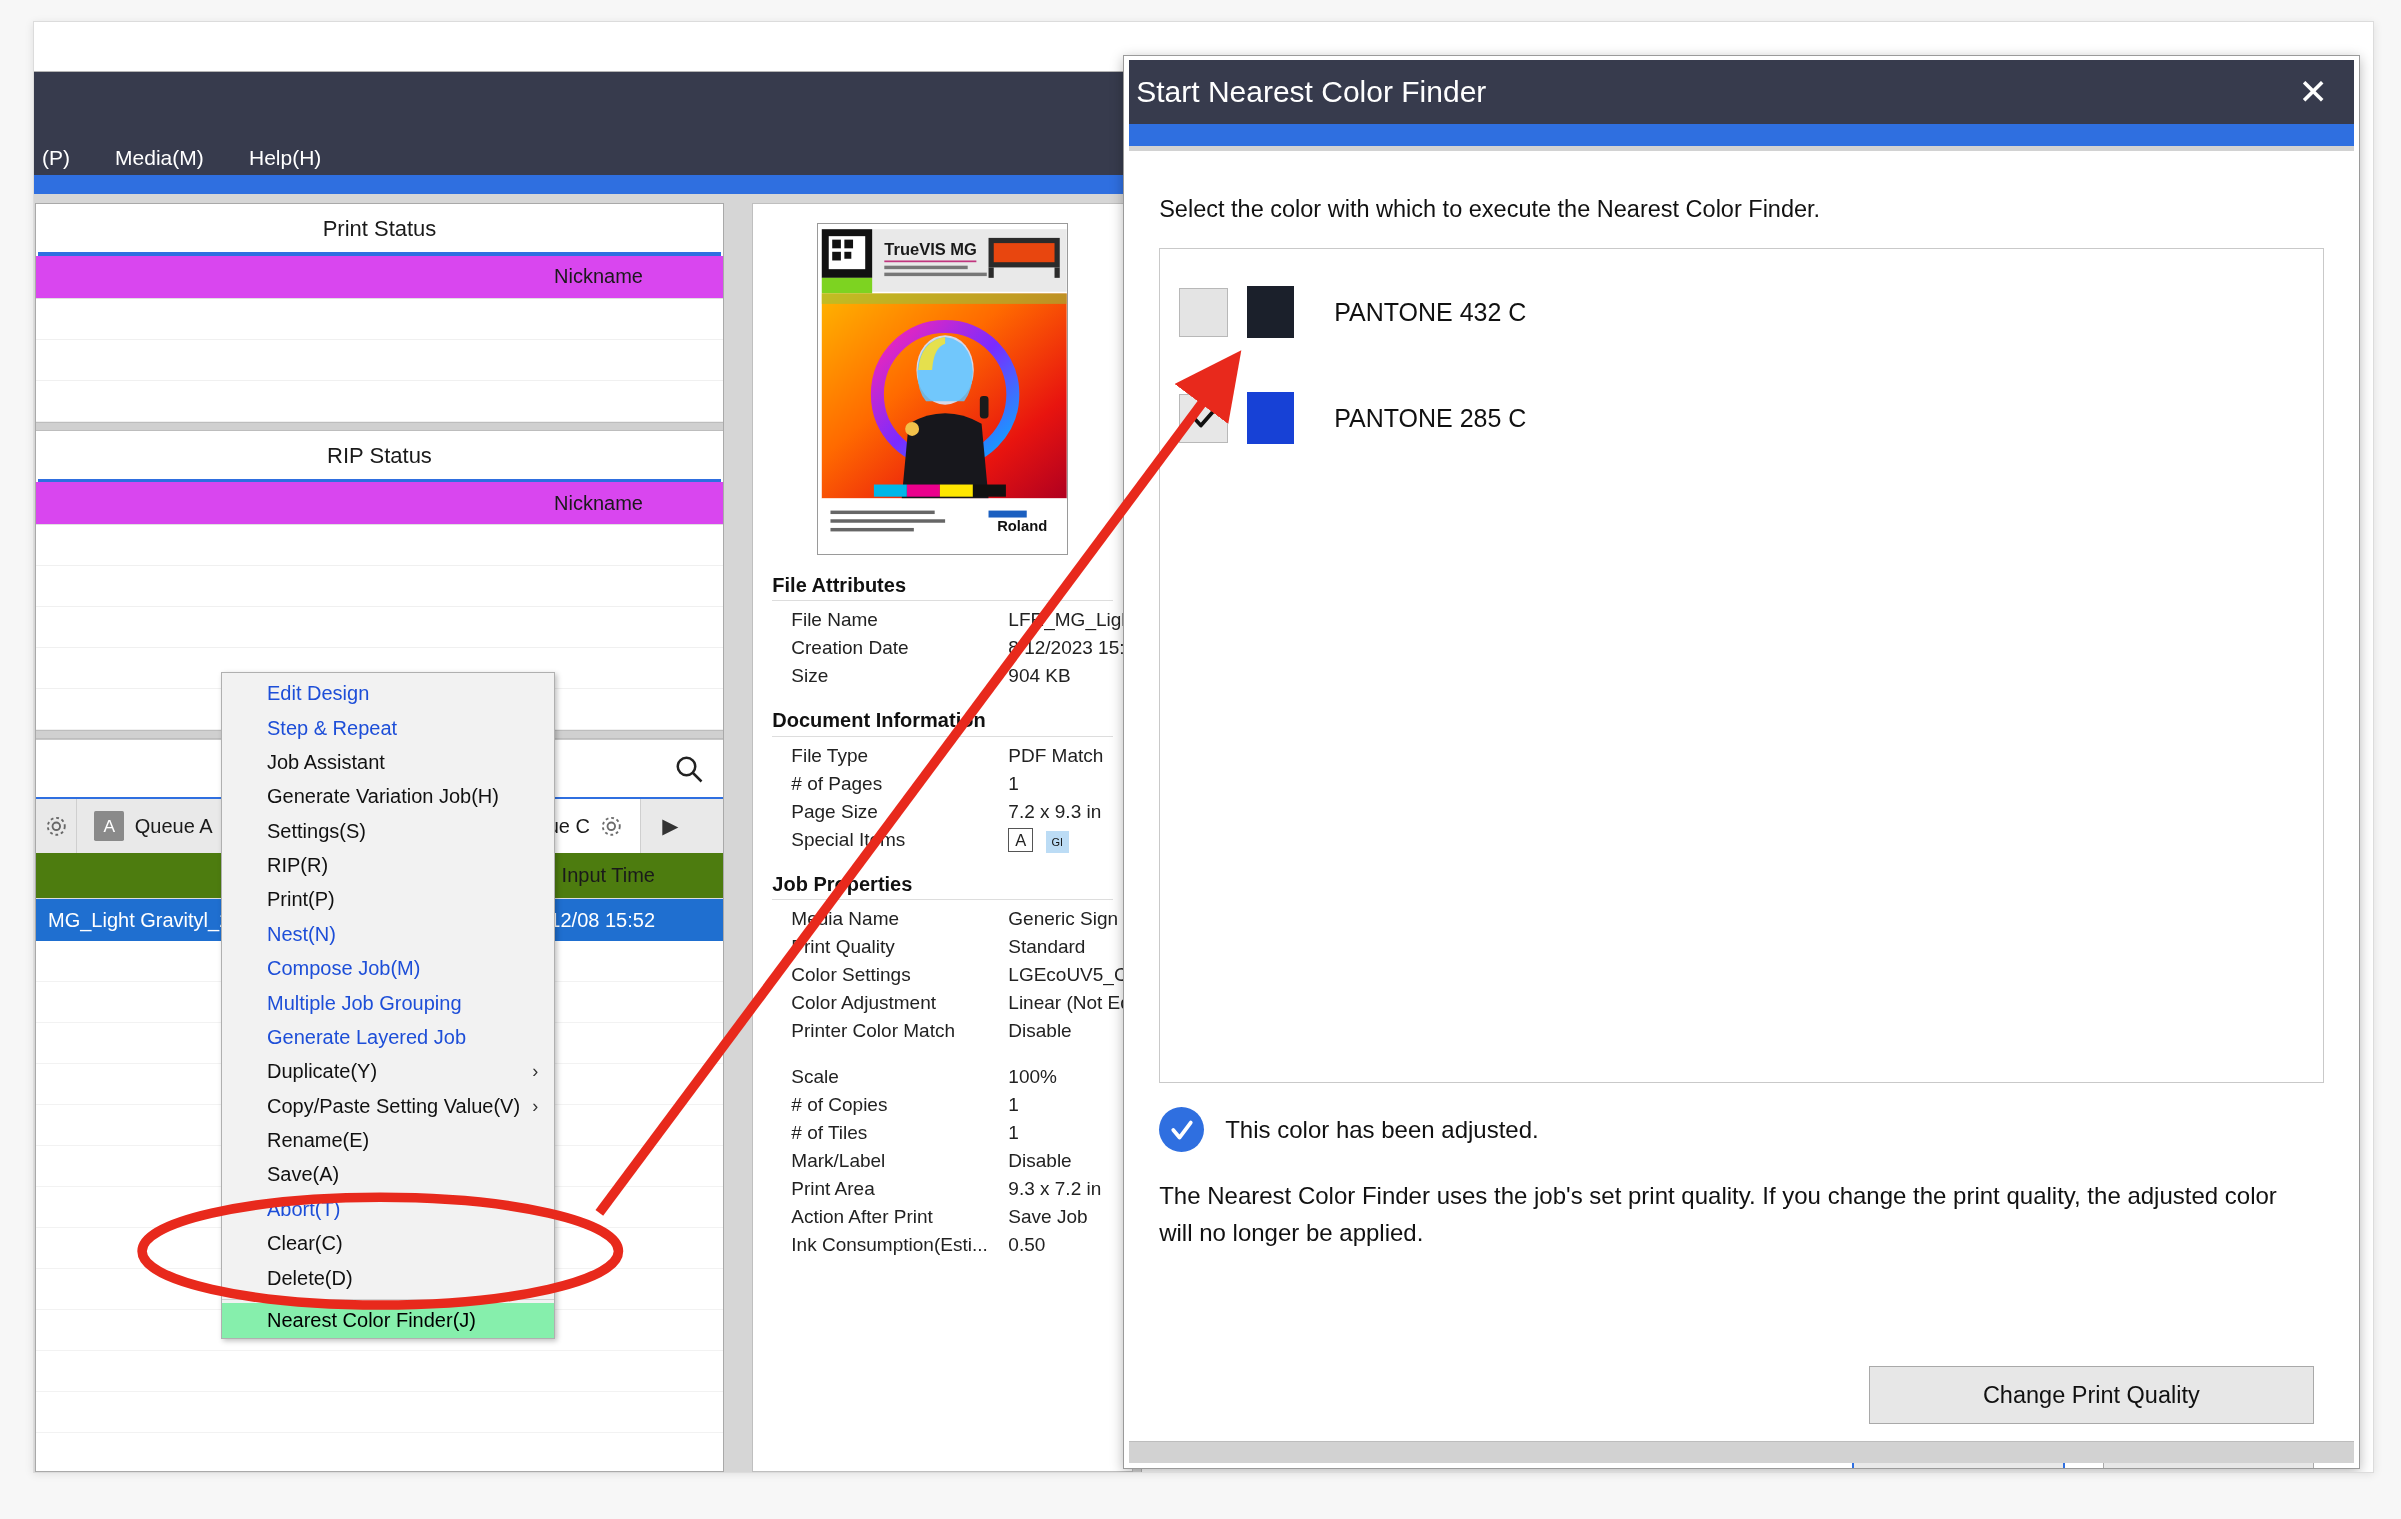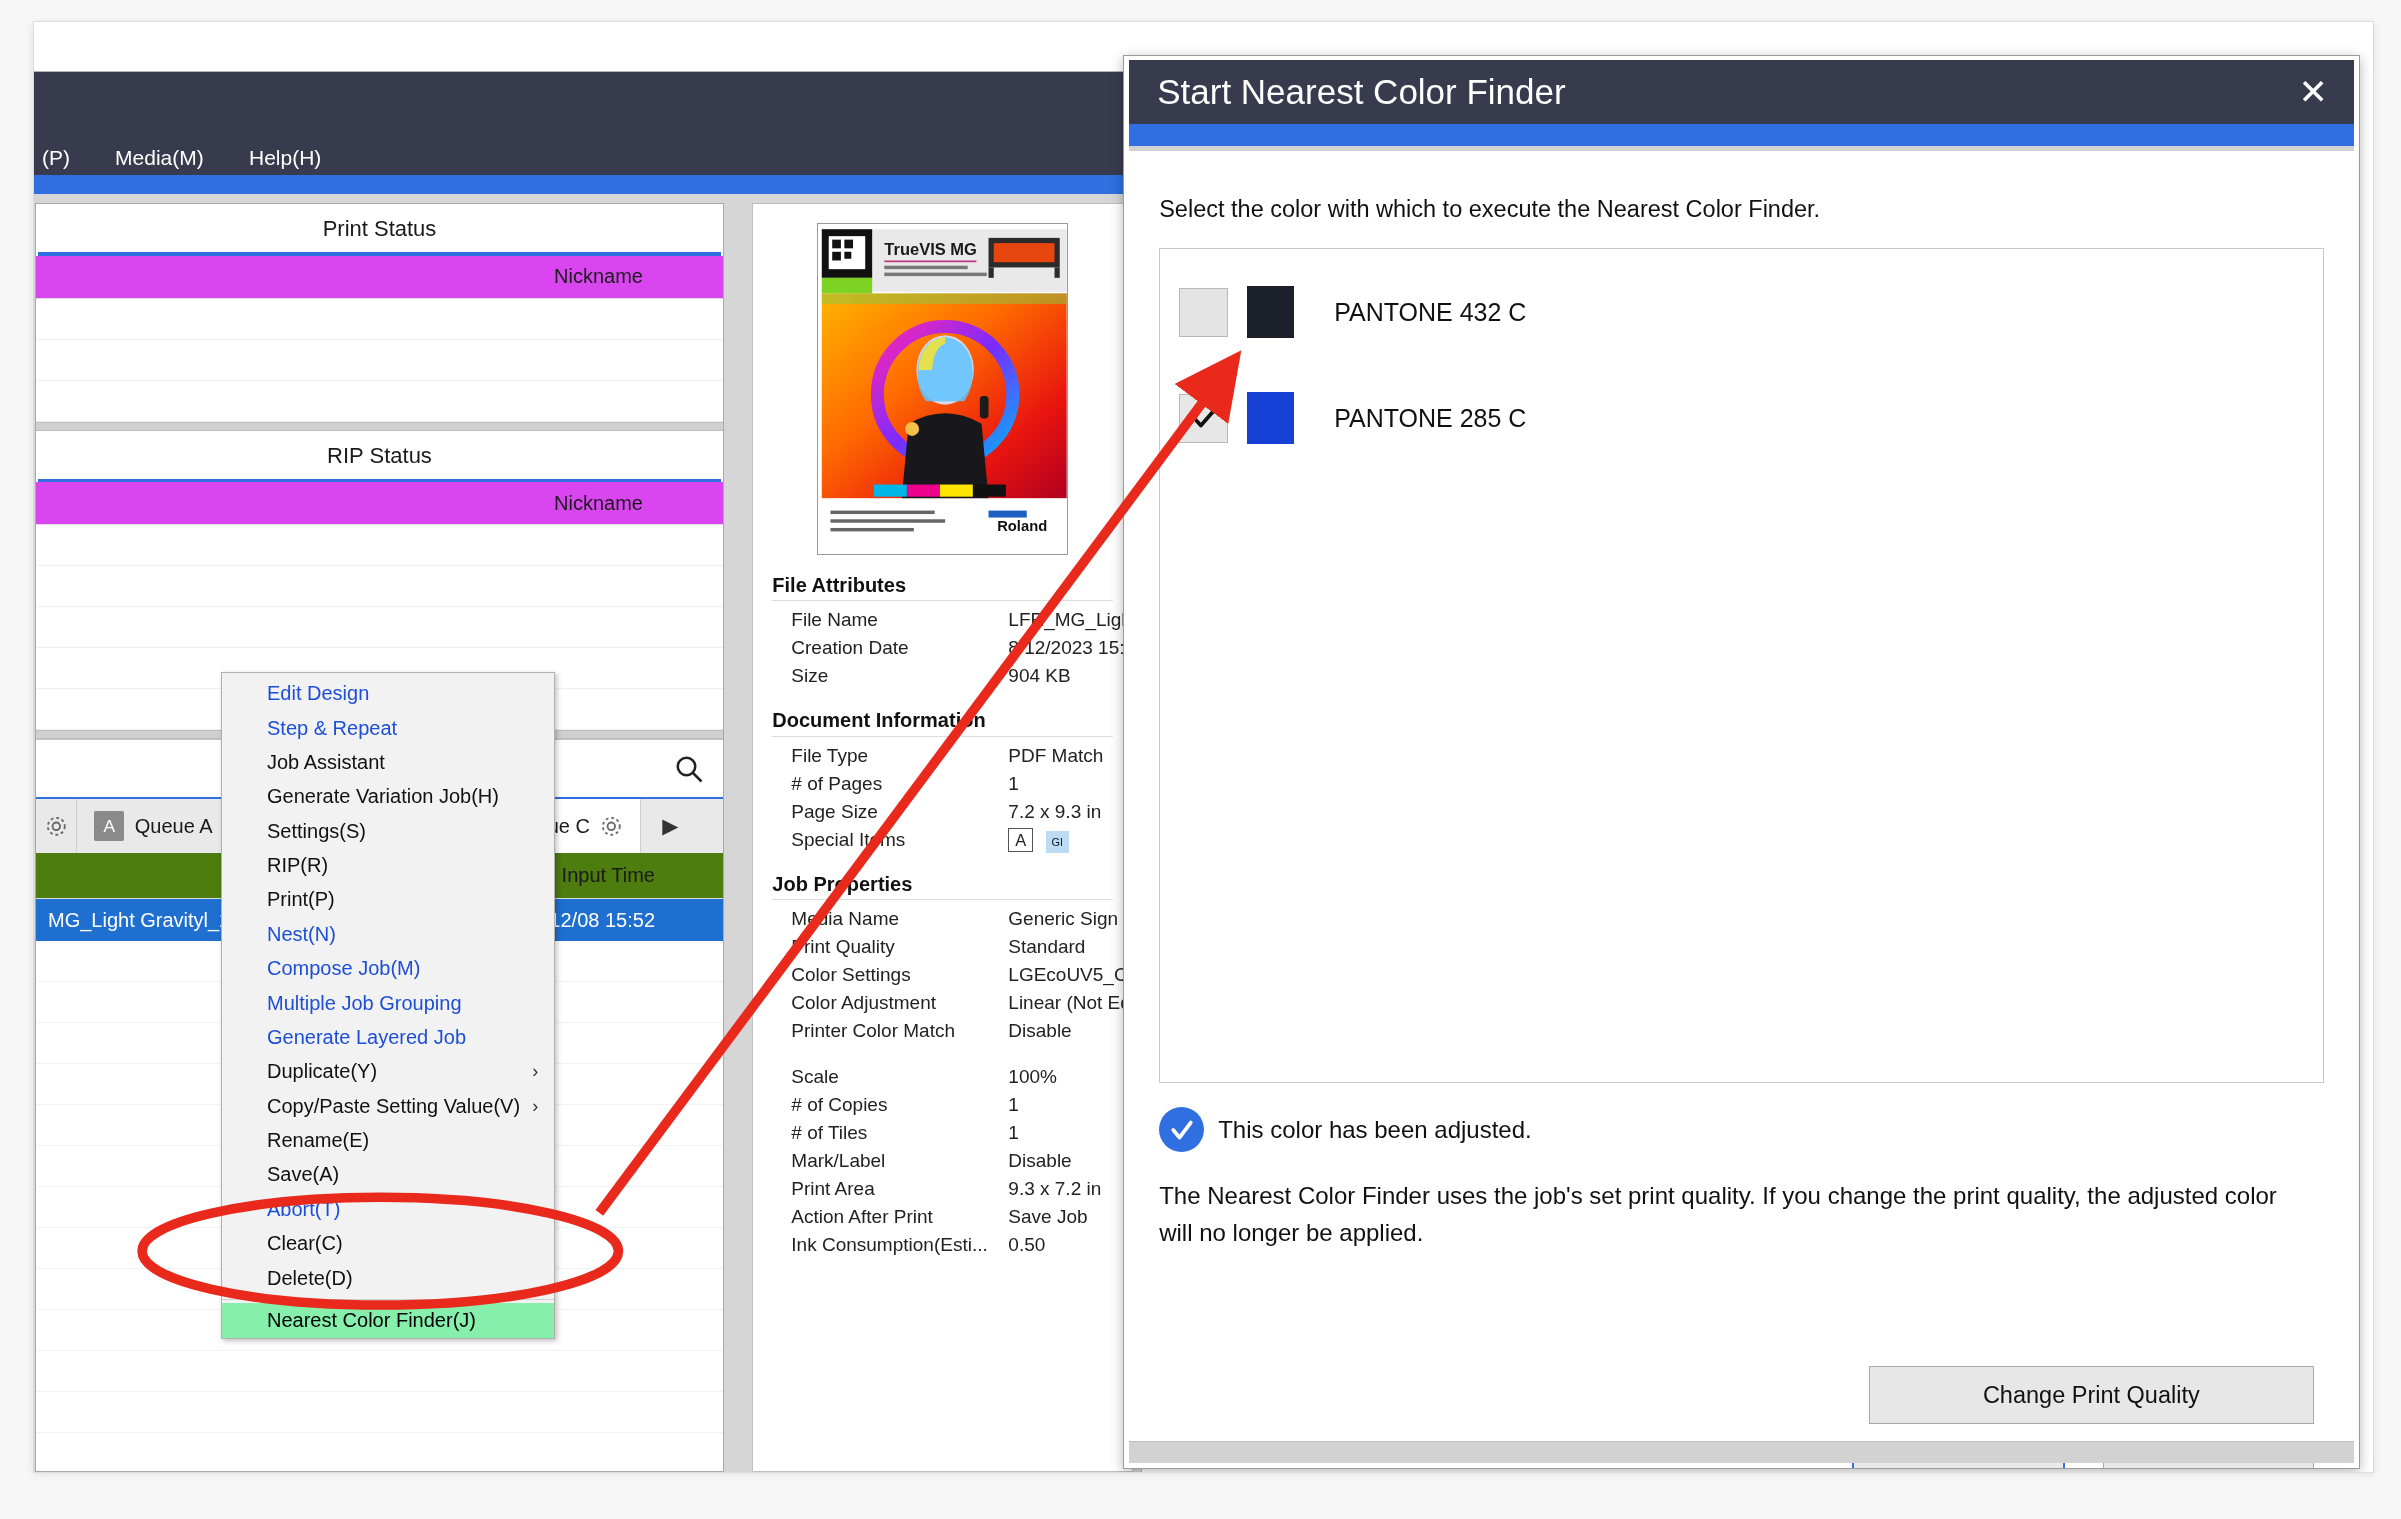--- a/index.html
+++ b/index.html
@@ -164,21 +164,21 @@
   #dialog{
     position:absolute;left:1089px;top:33px;width:1235px;height:1412px;
     background:#ffffff;border:0.9px solid #9a9a9a;
     box-shadow:0 2.6px 12px rgba(0,0,0,.28);
     z-index:50;overflow:hidden;
   }
   #dlg-titlebar{
     position:absolute;left:5.2px;top:3.5px;right:5.2px;height:64px;background:#373b4d;
     display:flex;align-items:center;justify-content:space-between;
   }
-  #dlg-title{color:#ffffff;font-size:35px;padding-left:28px;}
+  #dlg-title{color:#ffffff;font-size:30px;padding-left:7px;}
   #dlg-close{
     color:#ffffff;font-size:35px;line-height:35px;padding:0 26px;cursor:default;font-weight:300;
   }
   #dlg-accent{position:absolute;left:5.2px;top:68px;right:5.2px;height:22.6px;background:#2f6fe0;}
   #dlg-body{
     position:absolute;left:5.2px;top:90px;right:5.2px;bottom:26px;background:#ffffff;
     border-top:5.2px solid #d2d2d2;
   }
   #dlg-instruction{
     font-size:23.5px;color:#111;padding:45px 0 0 30px;
@@ -192,21 +192,21 @@
   .color-item.second{margin-top:40px;}
   .chk{
     width:47px;height:47px;border:0.9px solid #b8b8b8;background:#e7e7e7;
     display:flex;align-items:center;justify-content:center;flex:none;
   }
   .chk.plain{background:#e4e4e4;}
   .swatch{width:47px;height:52px;margin-left:19px;flex:none;}
   .color-name{font-size:25px;color:#111;margin-left:40px;white-space:nowrap;}
 
   #adjusted-note{
-    position:absolute;left:30px;top:956px;display:flex;align-items:center;gap:14px;
+    position:absolute;left:30px;top:956px;display:flex;align-items:center;gap:21px;
   }
   #adjusted-note .badge{
     width:45px;height:45px;border-radius:50%;background:#2f6fe0;
     display:flex;align-items:center;justify-content:center;flex:none;
   }
   #adjusted-note .txt{font-size:24px;color:#111;}
   #dlg-paragraph{
     position:absolute;left:30px;top:1026px;right:52px;
     font-size:24px;color:#111;line-height:37px;
   }

